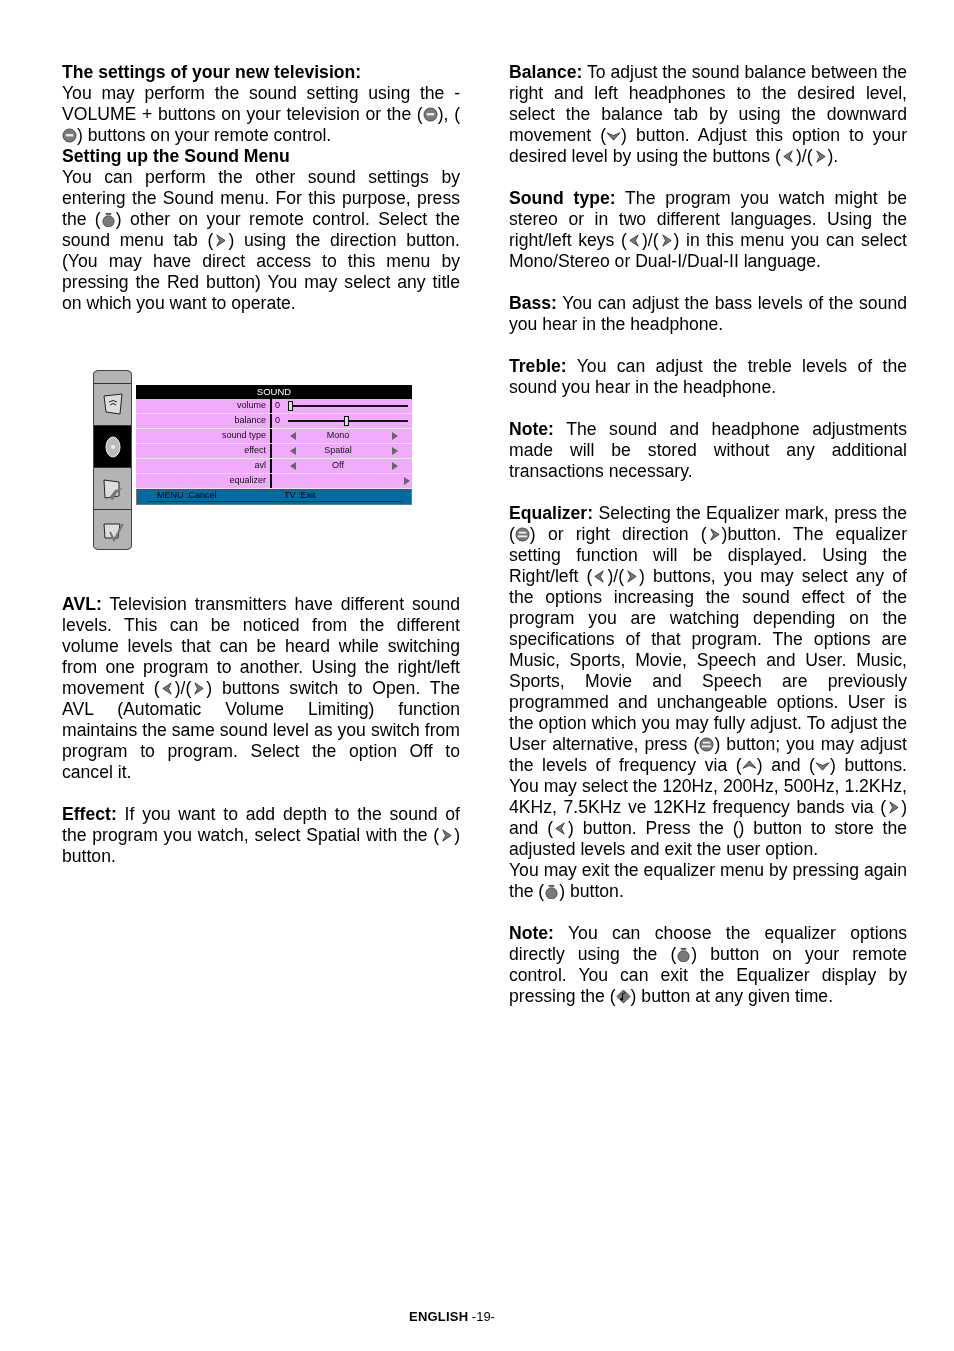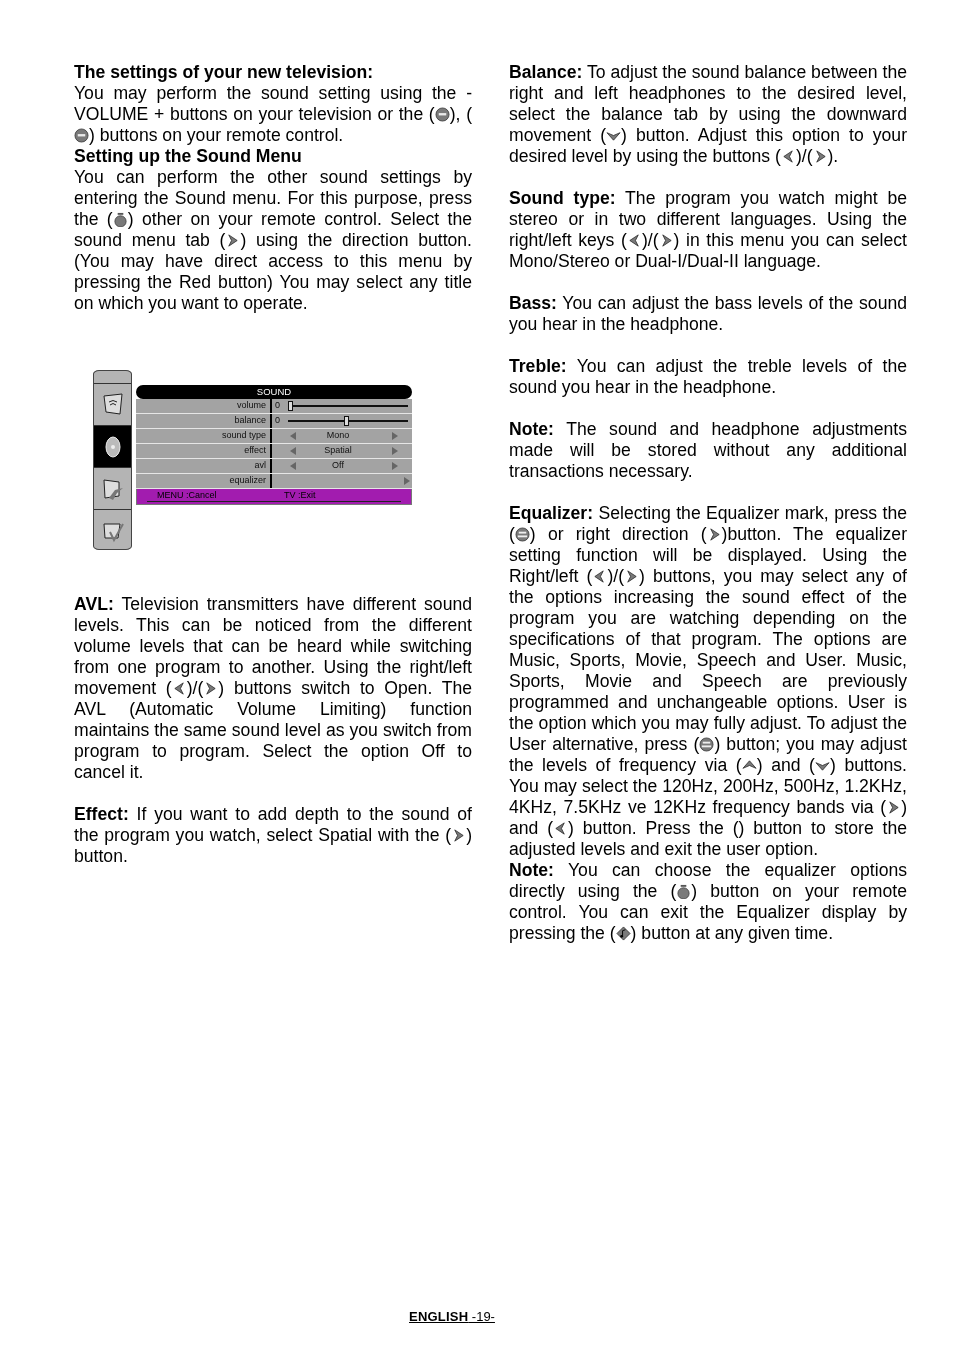--- a/index.html
+++ b/index.html
@@ -1,49 +1,49 @@
 <!DOCTYPE html>
 <html><head>
 <meta charset="utf-8">
 <style>
   html, body { margin: 0; padding: 0; background: #ffffff; }
   body { width: 954px; height: 1351px; position: relative; overflow: hidden;
          font-family: "Liberation Sans", sans-serif; color: #000; }
   .col { position: absolute; top: 62px; width: 398px; font-size: 17.6px; line-height: 21px; text-align: justify; }
-  .col.left { left: 74px; }
+  .col.left { left: 62px; }
   .col.right { left: 509px; }
   .col p { margin: 0 0 21px 0; }
   .col p.tight { margin: 0; }
   .bold { font-weight: bold; }
   .icon { display: inline-block; width: 15px; height: 15px; vertical-align: -2px; position: relative; }
   .icon svg { width: 15px; height: 15px; display: block; }
 
   
   .osd { position: absolute; left: 93px; top: 370px; width: 320px; height: 180px; }
   .osd-side { position: absolute; left: 0; top: 0; width: 37px; height: 178px; background: #b4b4b4; border: 1px solid #444; border-radius: 6px 6px 6px 6px / 4px 4px 4px 4px; overflow: hidden; }
   .side-slot { position: absolute; left: 0; width: 37px; height: 42px; border-top: 1px solid #333; display: flex; align-items: center; justify-content: center; }
   .side-slot.active { background: #000; }
   .side-slot svg { width: 24px; height: 26px; }
   .osd-panel { position: absolute; left: 43px; top: 15px; width: 276px; font-size: 9px; }
-  .osd-title { background: #000; color: #fff; text-align: center; height: 14px; line-height: 14px; font-size: 9.5px; border-radius: 7px; }
-  .osd-row { display: flex; height: 14px; line-height: 13px; background: #a3a3a3; border-bottom: 1px solid #e6e6e6; }
+  .osd-title { background: #000; color: #fff; text-align: center; height: 14px; line-height: 14px; font-size: 9.5px; }
+  .osd-row { display: flex; height: 14px; line-height: 13px; background: #f0abfc; border-bottom: 1px solid #e6e6e6; }
   .osd-label { width: 136px; text-align: right; padding-right: 4px; box-sizing: border-box; border-right: 2px solid #000; color: #111; }
   .osd-value { flex: 1; position: relative; color: #111; padding-left: 3px; }
   .slider-track { position: absolute; top: 6px; height: 2px; background: #111; }
   .slider-knob { position: absolute; top: 2px; width: 3px; height: 8px; background: #ddd; border: 1px solid #111; }
   .arrow-l, .arrow-r { position: absolute; top: 3px; width: 0; height: 0; border-top: 4px solid transparent; border-bottom: 4px solid transparent; }
   .arrow-l { left: 18px; border-right: 6px solid #666; }
   .arrow-r { right: 14px; border-left: 6px solid #666; }
   .opt-text { position: absolute; left: 0; right: 8px; text-align: center; }
-  .osd-footer { display: flex; height: 15px; line-height: 13px; background: #a21caf; border: 1px solid #777; border-top: none; position: relative; }
+  .osd-footer { display: flex; height: 15px; line-height: 13px; background: #0369a1; border: 1px solid #777; border-top: none; position: relative; }
   .osd-footer span { flex: 1; padding-left: 20px; }
   .osd-footer .tv { text-align: left; padding-left: 0; }
   .osd-footer::after { content: ""; position: absolute; left: 10px; right: 10px; bottom: 2px; height: 1px; background: #222; }
 
-  .footer { position: absolute; top: 1309px; left: 0; width: 904px; text-align: center; font-size: 13px; text-decoration: underline; }
+  .footer { position: absolute; top: 1309px; left: 0; width: 904px; text-align: center; font-size: 13px; }
   .footer .lang { font-weight: bold; letter-spacing: 0.2px; }
 </style>
 </head>
 <body>
 
 <svg width="0" height="0" style="position:absolute">
   <defs>
     <symbol id="btn-round" viewBox="0 0 16 16">
         <circle cx="8" cy="8" r="7" fill="#7a7a7a" stroke="#333" stroke-width="0.8"></circle>
         <rect x="4" y="6.5" width="8" height="2.5" fill="#fff" opacity="0.85"></rect>
@@ -226,20 +226,23 @@
           <use href="#btn-ok"></use>
         </svg></span><span>) button; you may adjust the levels of frequency via (</span><span class="icon"><svg>
           <use href="#btn-up"></use>
         </svg></span><span>) and (</span><span class="icon"><svg>
           <use href="#btn-down"></use>
         </svg></span><span>) buttons. You may select the 120Hz, 200Hz, 500Hz, 1.2KHz, 4KHz, 7.5KHz ve 12KHz frequency bands via (</span><span class="icon"><svg>
           <use href="#btn-right"></use>
         </svg></span><span>) and (</span><span class="icon"><svg>
           <use href="#btn-left"></use>
         </svg></span><span>) button. Press the () button to store the adjusted levels and exit the user option.</span></p>
+  <p><span>You may exit the equalizer menu by pressing again the (</span><span class="icon"><svg>
+          <use href="#btn-menu"></use>
+        </svg></span><span>) button.</span></p>
 
   <p><span class="bold">Note:</span><span> You can choose the equalizer options directly using the (</span><span class="icon"><svg>
           <use href="#btn-menu"></use>
         </svg></span><span>) button on your remote control. You can  exit  the Equalizer display by pressing the (</span><span class="icon"><svg>
           <use href="#btn-note"></use>
         </svg></span><span>) button at any given time.</span></p>
 </div>
 
 <div class="footer">
   <span class="lang">ENGLISH</span><span> -19-</span>

